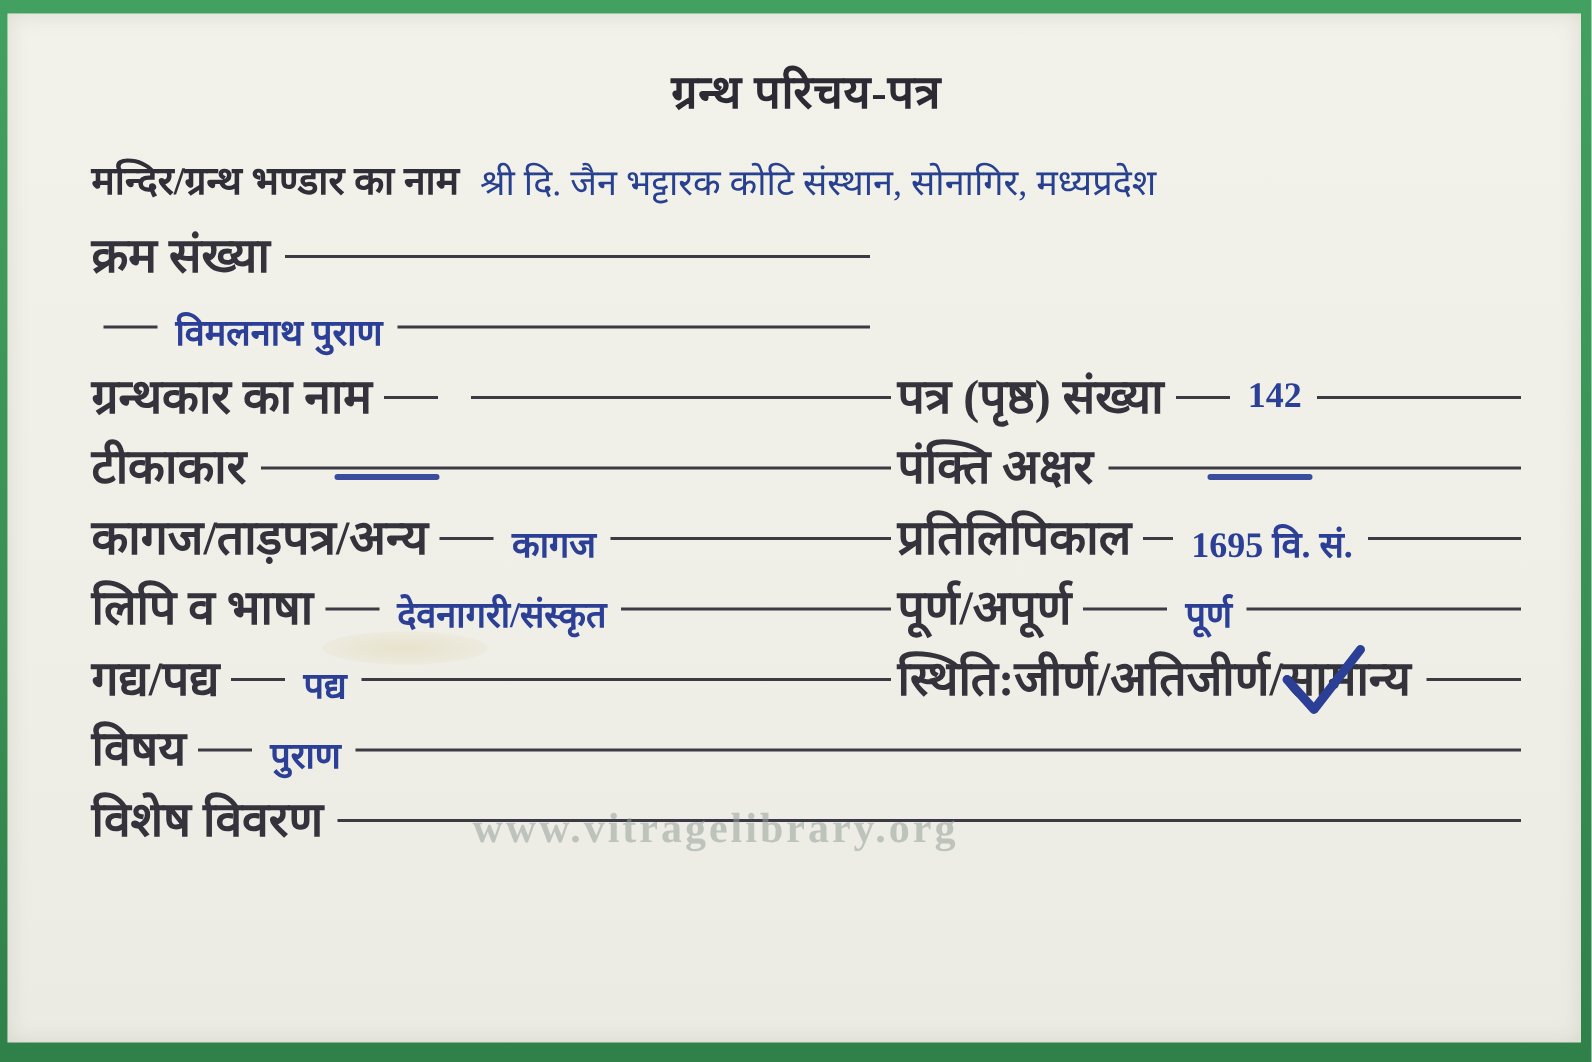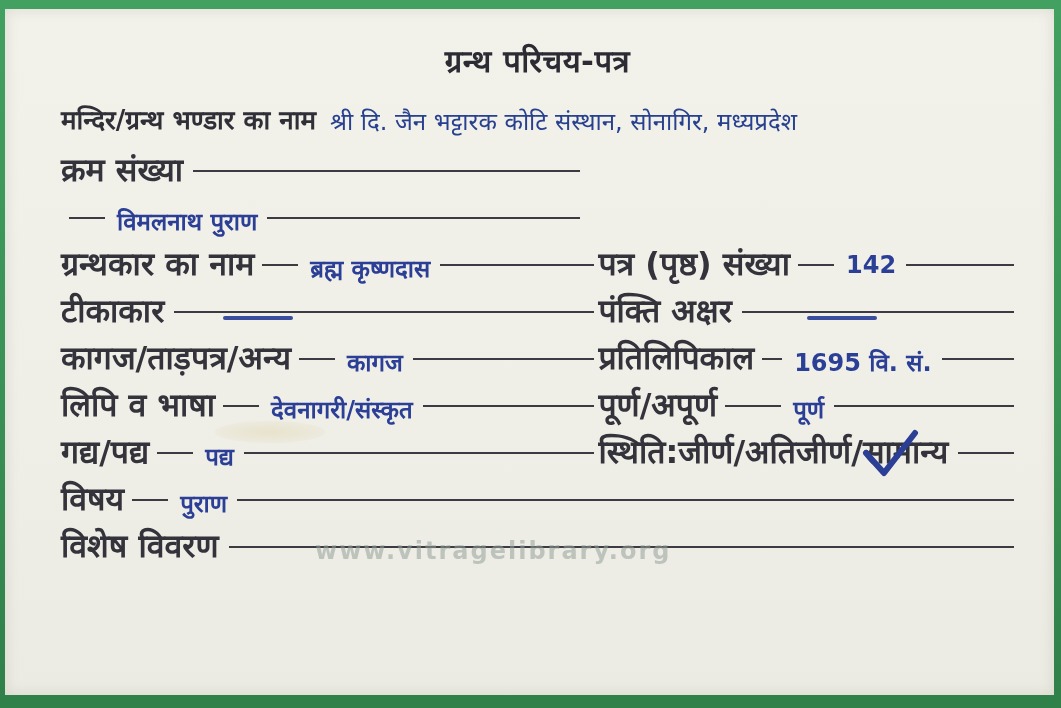--- a/index.html
+++ b/index.html
@@ -5,21 +5,21 @@
   html,body{margin:0;padding:0;}
   body{
     width:1061px;height:708px;overflow:hidden;position:relative;
     background:linear-gradient(180deg,#42a060 0%,#3a9155 55%,#2f8049 100%);
     font-family:"DejaVu Sans","Liberation Sans",sans-serif;
   }
   .paper{
     position:absolute;top:9px;left:5px;right:7px;bottom:13px;
     background:linear-gradient(180deg,#f2f1ea 0%,#efeee7 60%,#ecebe3 100%);
     box-shadow:inset 0 0 14px rgba(120,120,100,0.18);
-    padding:30px 40px 0 56px;box-sizing:border-box;
+    padding:30px 40px 0 56px;box-sizing:border-box;font-family:Liberation Serif, serif;
   }
   .title{
     text-align:center;font-size:31px;font-weight:bold;color:#2c2b34;
     letter-spacing:0.5px;
   }
   .head-row{display:flex;align-items:flex-end;margin-top:20px;white-space:nowrap;}
   .head-lbl{font-size:26px;font-weight:bold;color:#302f38;}
   .head-val{font-size:24px;color:#27408f;margin-left:14px;margin-top:2px;}
   .rows{margin-top:16px;}
   .row{display:flex;height:47px;}
@@ -33,21 +33,21 @@
   .rule.pre{flex:none;width:36px;margin-left:8px;margin-right:12px;}
   .rule.fill{flex:1;margin-left:10px;position:relative;min-width:8px;}
   .val{font-size:24px;font-weight:bold;color:#2b3f96;white-space:nowrap;margin-top:4px;text-align:right;}
   .blue-dash{
     position:absolute;top:3px;width:70px;height:4px;border-radius:2px;
     background:#2b3f96;opacity:0.92;
   }
   .sel-wrap{position:relative;display:inline-block;}
   .check-svg{position:absolute;left:-4px;top:-6px;width:62px;height:50px;pointer-events:none;}
   .watermark{
-    position:absolute;left:310px;top:528px;font-size:24px;letter-spacing:2px;
+    position:absolute;left:310px;top:528px;font-size:28px;letter-spacing:2px;
     color:rgba(150,162,155,0.55);font-weight:bold;white-space:nowrap;
   }
   .smudge{
     position:absolute;left:210px;top:412px;width:110px;height:22px;border-radius:50%;
     background:radial-gradient(ellipse at center,rgba(214,200,140,0.30),rgba(214,200,140,0));
   }
 </style>
 </head>
 <body>
 
@@ -74,21 +74,20 @@
         <span class="rule pre"></span>
         <span class="val">विमलनाथ पुराण</span>
         <span class="rule fill"></span>
       </div>
     </div>
 
     <div class="row">
       <div class="cell left">
         <span class="lbl">ग्रन्थकार का नाम</span>
         <span class="rule pre"></span>
-        <span class="val">ब्रह्म कृष्णदास</span>
         <span class="rule fill"></span>
       </div>
       <div class="cell right">
         <span class="rule lead"></span>
         <span class="lbl">पत्र (पृष्ठ) संख्या</span>
         <span class="rule pre"></span>
         <span class="val">142</span>
         <span class="rule fill"></span>
       </div>
     </div>

